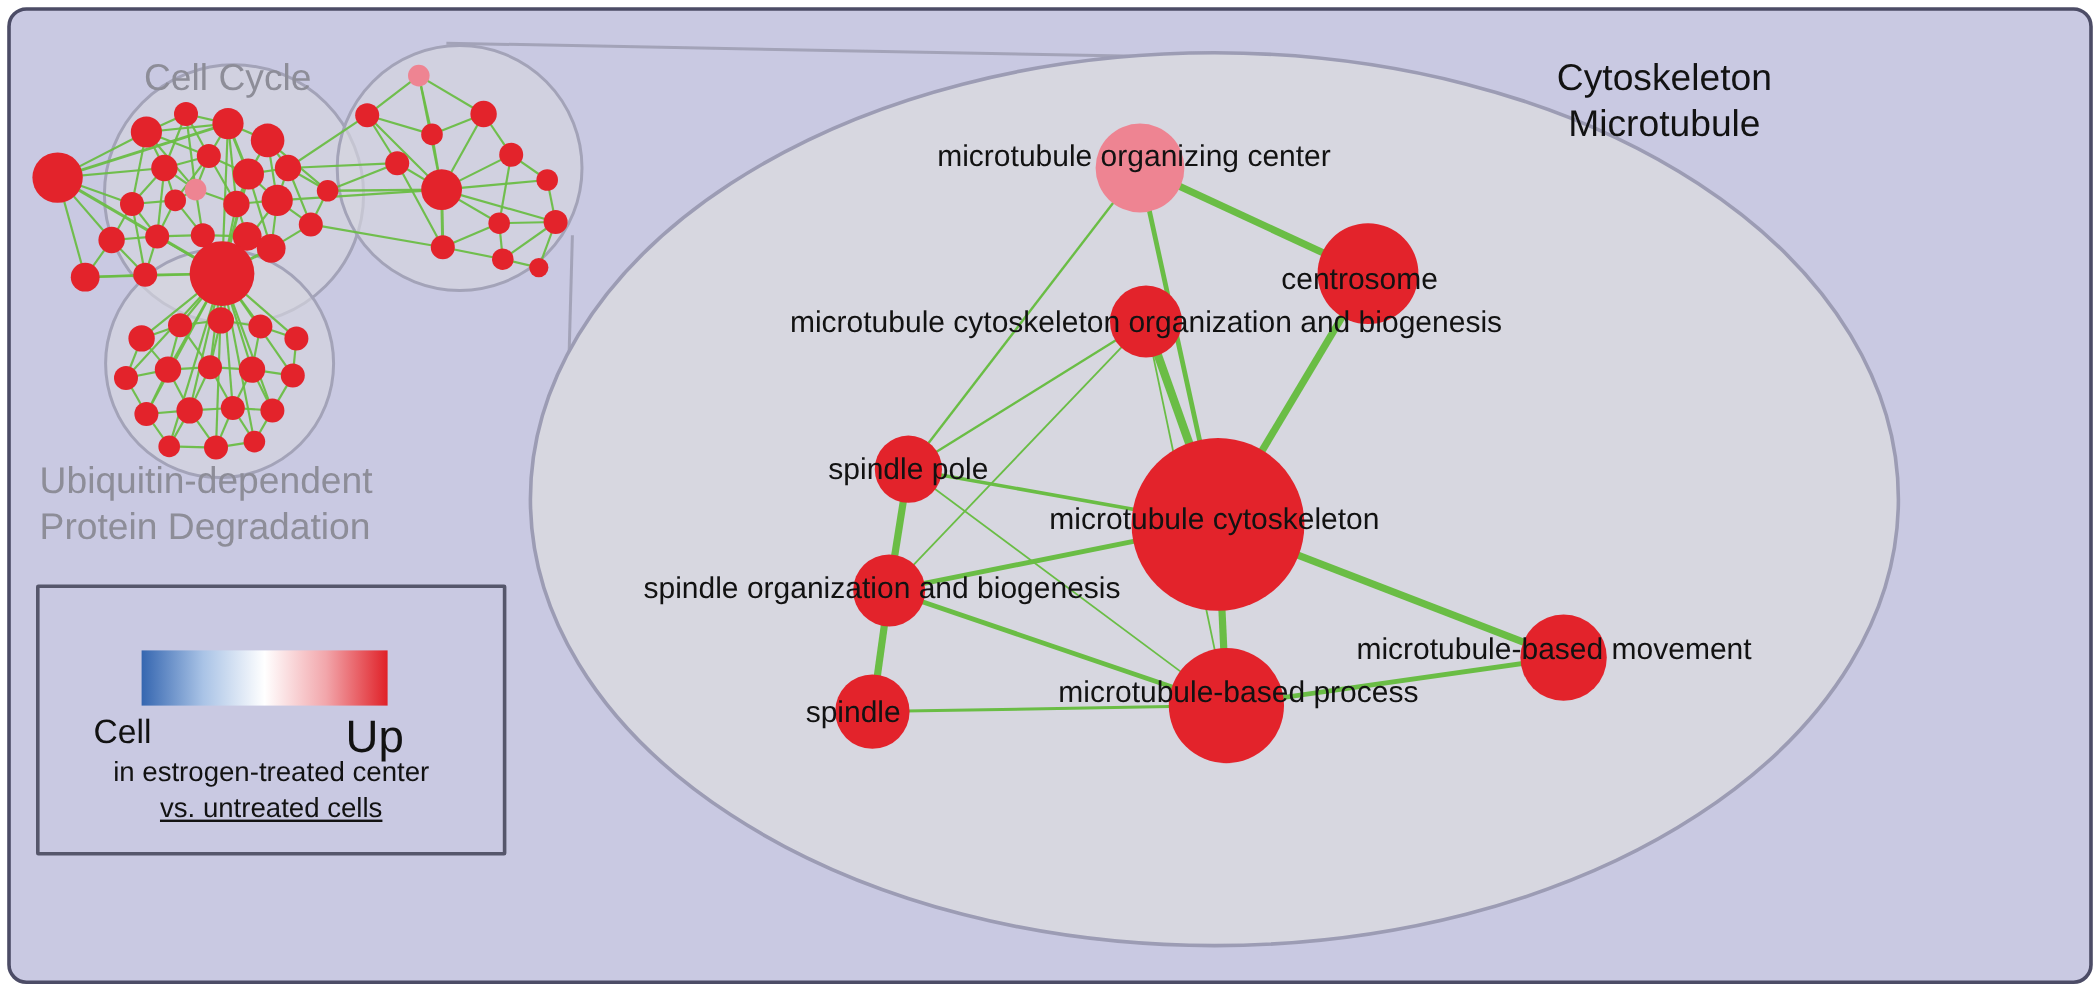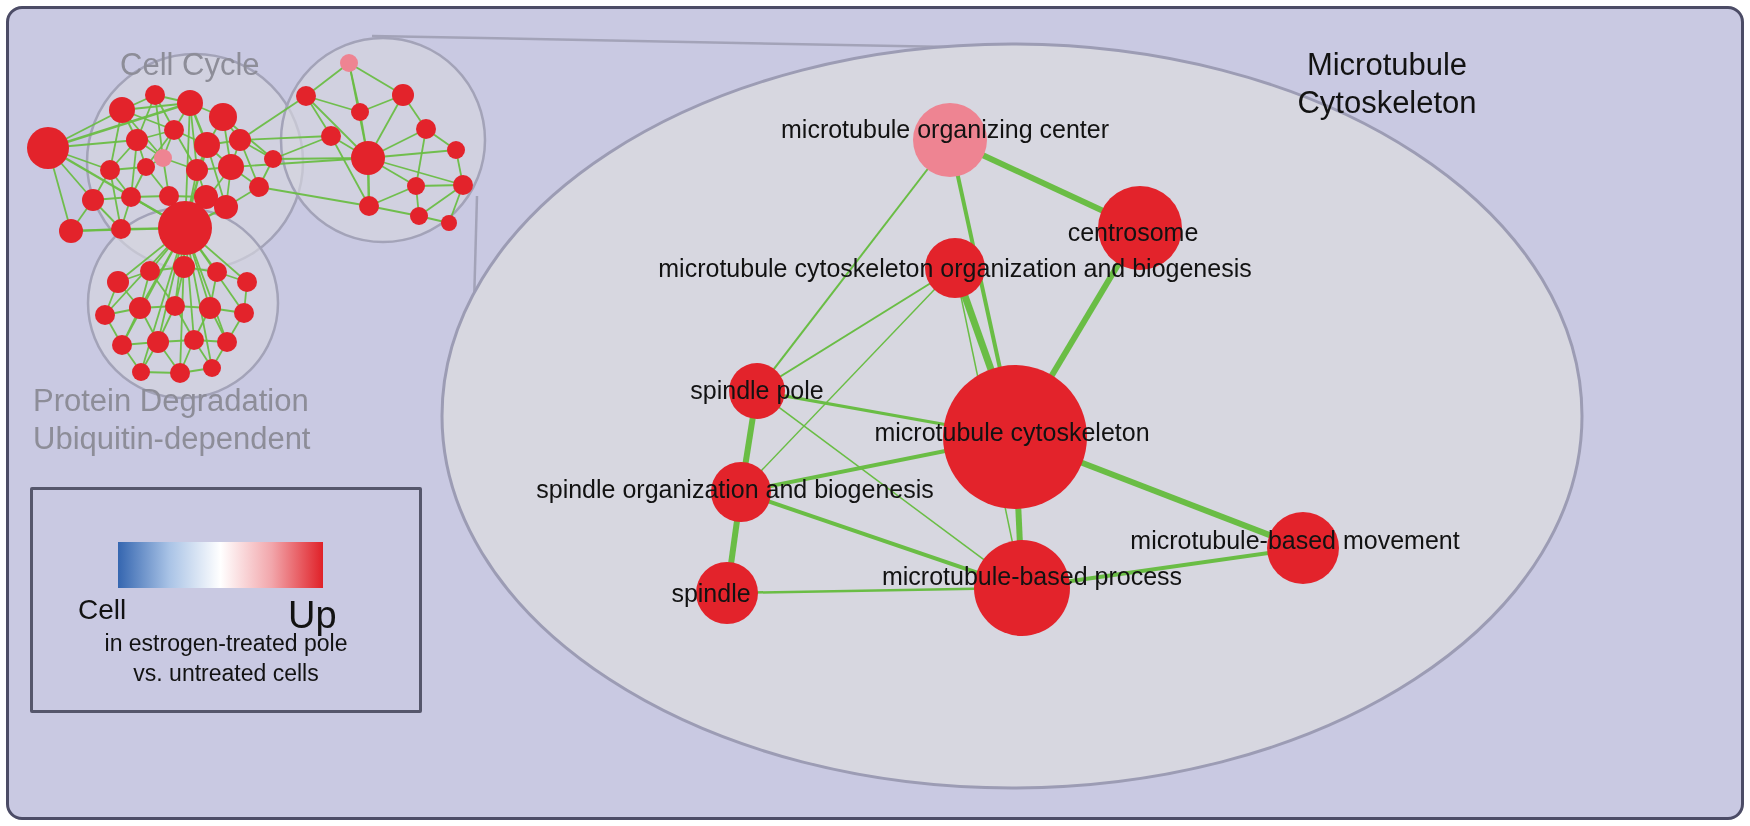--- a/index.html
+++ b/index.html
@@ -298,31 +298,31 @@
       <text x="735" y="498" text-anchor="middle" font-size="25" fill="#121212" font-family="&quot;Liberation Sans&quot;, sans-serif">spindle organization and biogenesis</text>
       <text x="711" y="602" text-anchor="middle" font-size="25" fill="#121212" font-family="&quot;Liberation Sans&quot;, sans-serif">spindle</text>
       <text x="1032" y="585" text-anchor="middle" font-size="25" fill="#121212" font-family="&quot;Liberation Sans&quot;, sans-serif">microtubule-based process</text>
       <text x="1295" y="549" text-anchor="middle" font-size="25" fill="#121212" font-family="&quot;Liberation Sans&quot;, sans-serif">microtubule-based movement</text>
     </svg>
 
   <div class="overlay">
     <div class="title" style="left: 120px; top: 46px; color: rgb(141, 141, 152);">Cell Cycle</div>
 
     <div class="title center" style="left: 1272px; top: 46px; width: 230px; color: rgb(18, 18, 18);">
+      <div>Cytoskeleton</div>
       <div>Microtubule</div>
-      <div>Cytoskeleton</div>
     </div>
 
     <div class="title" style="left: 33px; top: 382px; color: rgb(141, 141, 152);">
+      <div>Ubiquitin-dependent</div>
       <div>Protein Degradation</div>
-      <div>Ubiquitin-dependent</div>
     </div>
 
     <div class="legend-box" style="border-color: rgb(85, 86, 107);">
       <div class="legend-title" style="color: #15803d; margin-top: 38px;">Enriched in...</div>
       <div class="legend-grad" style="background: linear-gradient(to right, rgb(53, 102, 176), rgb(169, 195, 230), rgb(255, 255, 255), rgb(242, 166, 171), rgb(224, 33, 40));"></div>
       <div class="legend-down" style="color: rgb(18, 18, 18);">Cell</div>
       <div class="legend-up" style="color: rgb(18, 18, 18);">Up</div>
-      <div class="legend-sub1" style="color: rgb(18, 18, 18);">in estrogen-treated pole</div>
-      <div class="legend-sub2" style="color: rgb(18, 18, 18);">vs. untreated cells</div>
+      <div class="legend-sub1" style="color: rgb(18, 18, 18);">in estrogen-treated center</div>
+      <div class="legend-sub2" style="color: rgb(18, 18, 18); text-decoration: underline;">vs. untreated cells</div>
     </div>
   </div>
 </div>
 
 </body></html>

